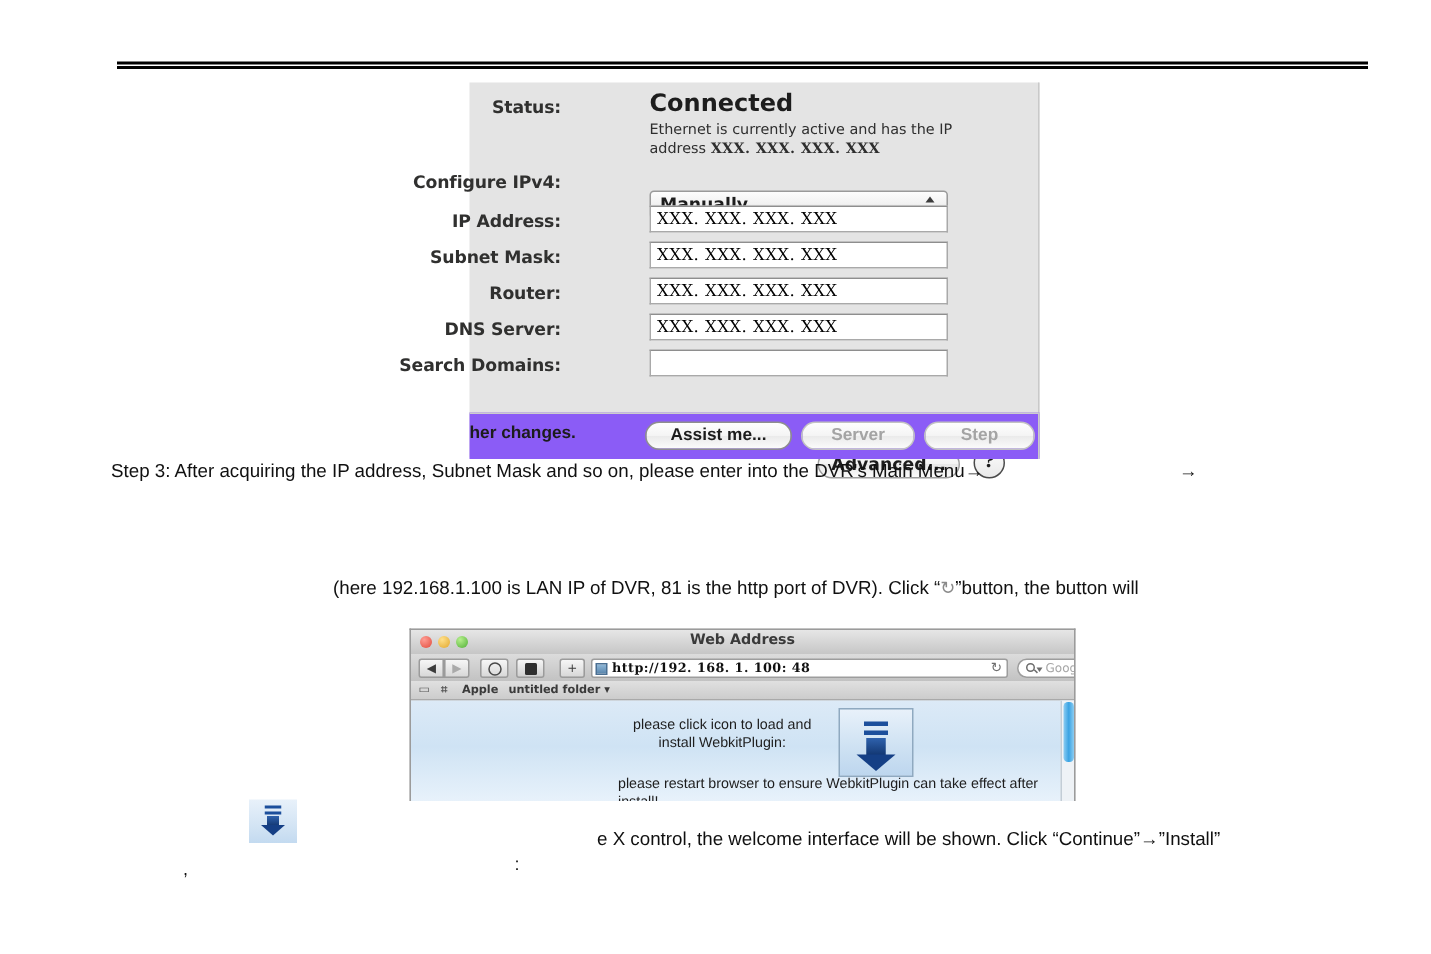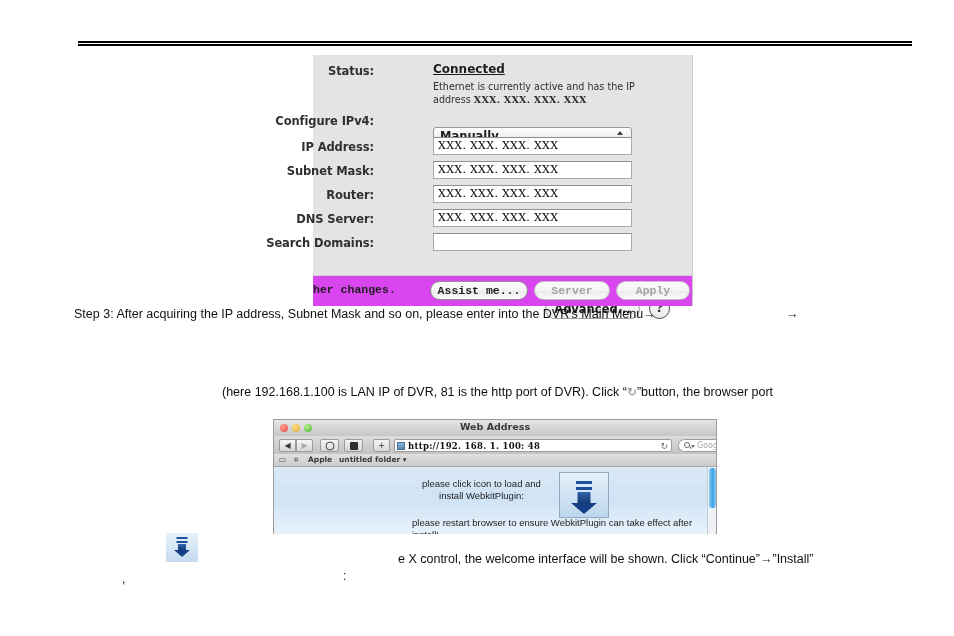--- a/index.html
+++ b/index.html
@@ -76,26 +76,25 @@
     color: #000;
     line-height: 16px;
     padding-left: 4px;
     letter-spacing: 0.3px;
     white-space: nowrap;
     overflow: hidden;
   }
   .np-status-value {
     position: absolute;
     left: 120px;
-    font-size: 12px;
+    font-size: 16px;
     font-weight: bold;
     color: #1d1d1d;
     line-height: 16px;
     white-space: nowrap;
-    text-decoration: underline;
   }
   .np-status-desc {
     position: absolute;
     left: 120px;
     width: 215px;
     font-size: 9.6px;
     color: #2e2e2e;
     line-height: 12.5px;
   }
   .np-status-desc b { font-weight: bold; letter-spacing:0.2px; font-family:"DejaVu Serif",serif;}
@@ -169,24 +168,24 @@
     font-family: "DejaVu Serif", serif;
   }
 
   
   #pane-footer {
     position: absolute;
     left: 313px;
     top: 275px;
     width: 379px;
     height: 30px;
-    background: #d946ef;
+    background: #8b5cf6;
     border-top: 1px solid #cdcdcd;
     border-right: 1px solid #c9c9c9;
-    font-family: Liberation Mono, monospace;
+    font-family: Liberation Sans, sans-serif;
   }
   #footer-note {
     position: absolute;
     left: 0px; top: 7px;
     font-size: 11.5px;
     font-weight: bold;
     color: #1c1c1c;
     white-space: nowrap;
   }
   .footer-btn {
@@ -544,27 +543,27 @@
   <div class="np-field" style="top:178px;"></div>
 
   <div id="btn-advanced">Advanced...</div>
   <div id="btn-help">?</div>
 </div>
 
 <div id="pane-footer">
   <div id="footer-note">her changes.</div>
   <div class="footer-btn" id="btn-assist">Assist me...</div>
   <div class="footer-btn" id="btn-revert">Server</div>
-  <div class="footer-btn" id="btn-apply">Apply</div>
+  <div class="footer-btn" id="btn-apply">Step</div>
 </div>
 
 <div class="prose" id="step3-line">Step 3: After acquiring the IP address, Subnet Mask and so on, please enter into the DVR's Main Menu→</div>
 <div class="prose" id="step3-arrow2">→</div>
 
-<div class="prose" id="here-line"><span>(here 192.168.1.100 is LAN IP of DVR, 81 is the http port of DVR). Click “</span><span class="reload-glyph">↻</span><span>”button, the browser port</span></div>
+<div class="prose" id="here-line"><span>(here 192.168.1.100 is LAN IP of DVR, 81 is the http port of DVR). Click “</span><span class="reload-glyph">↻</span><span>”button, the button will</span></div>
 
 <div id="browser-window">
 
   <div id="browser-titlebar">
     <div class="traffic" id="tl-close"></div>
     <div class="traffic" id="tl-min"></div>
     <div class="traffic" id="tl-max"></div>
     <div id="browser-title">Web Address</div>
   </div>
 

